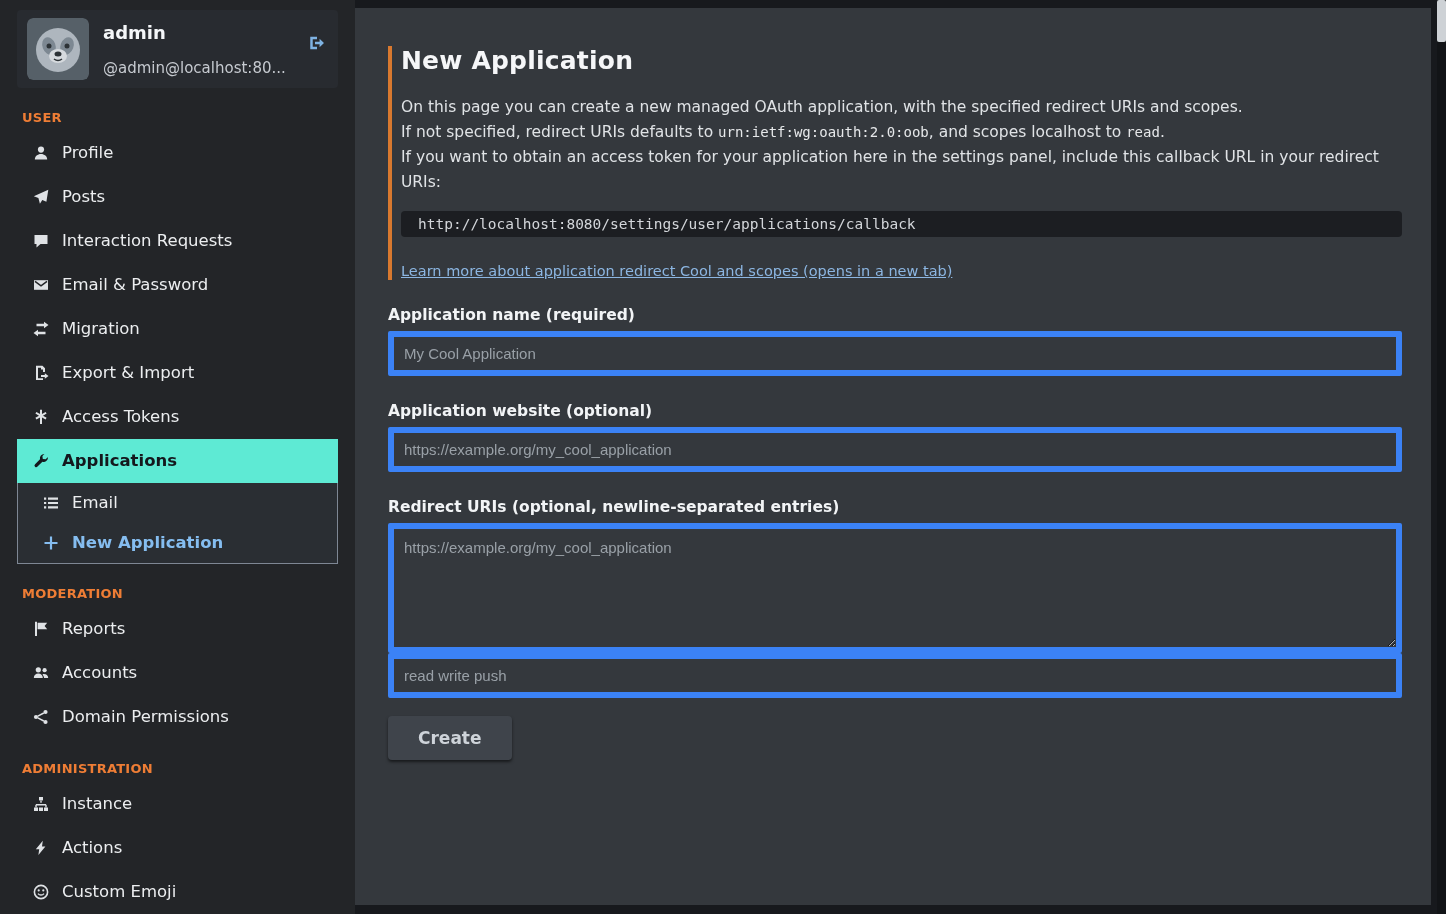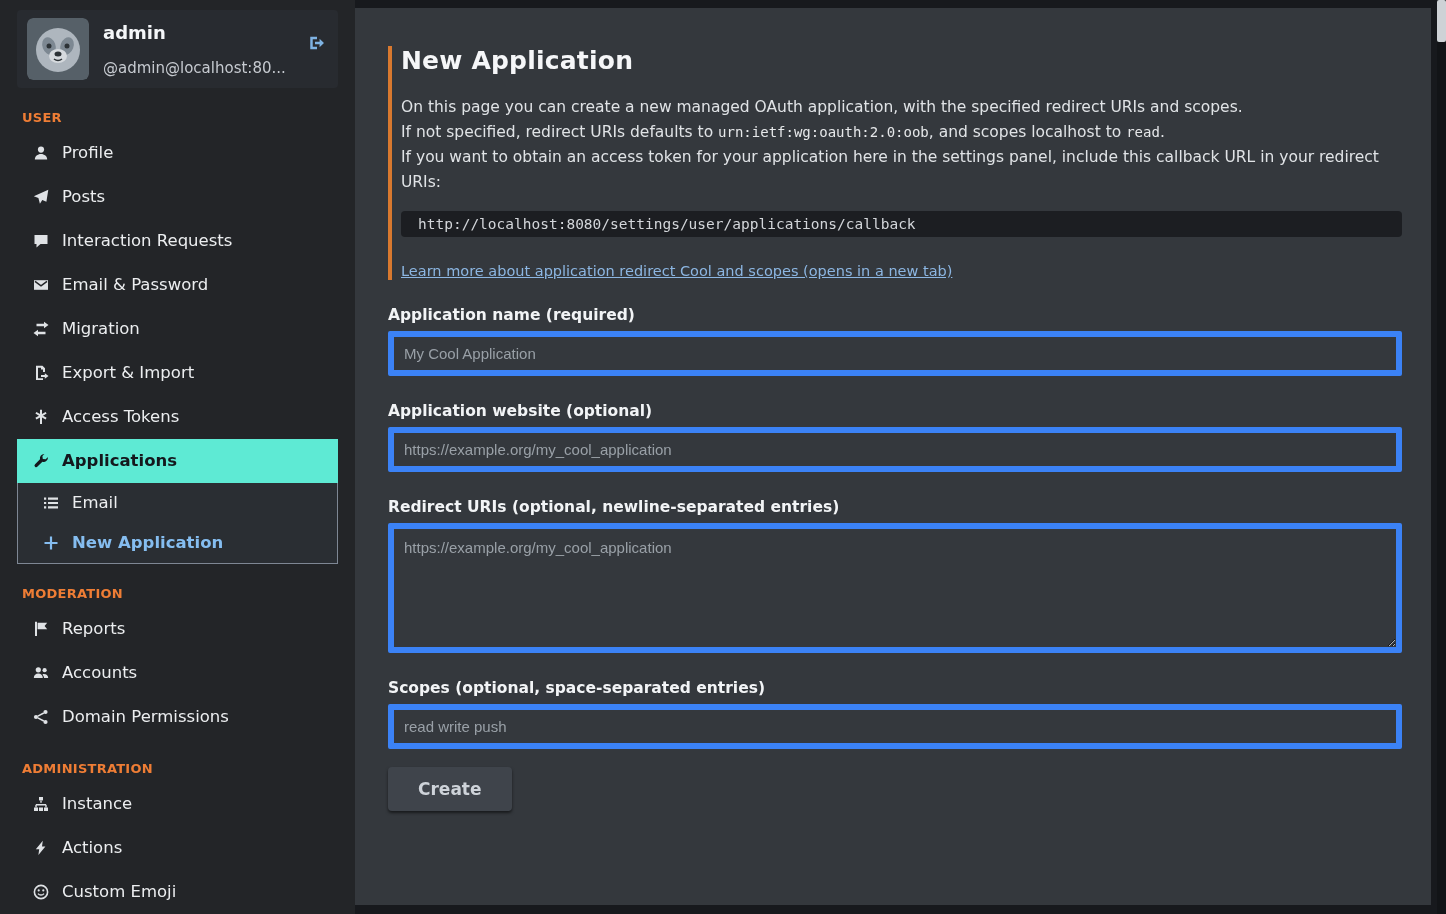--- a/index.html
+++ b/index.html
@@ -278,21 +278,20 @@
 
     <label class="form-label">Application name (required)</label>
     <input type="text" class="text-input" placeholder="My Cool Application" style="">
 
     <label class="form-label">Application website (optional)</label>
     <input type="text" class="text-input" placeholder="https://example.org/my_cool_application" style="">
 
     <label class="form-label">Redirect URIs (optional, newline-separated entries)</label>
     <textarea class="text-input" placeholder="https://example.org/my_cool_application" style=""></textarea>
 
-    <label class="form-label">Scopes (optional, space-separated entries)</label>
     <input type="text" class="text-input" placeholder="read write push" style="">
 
     <button type="button" class="create-btn">Create</button>
 
   </form>
 
 </main>
 
 <div class="scrollbar">
   <div class="thumb"></div>

